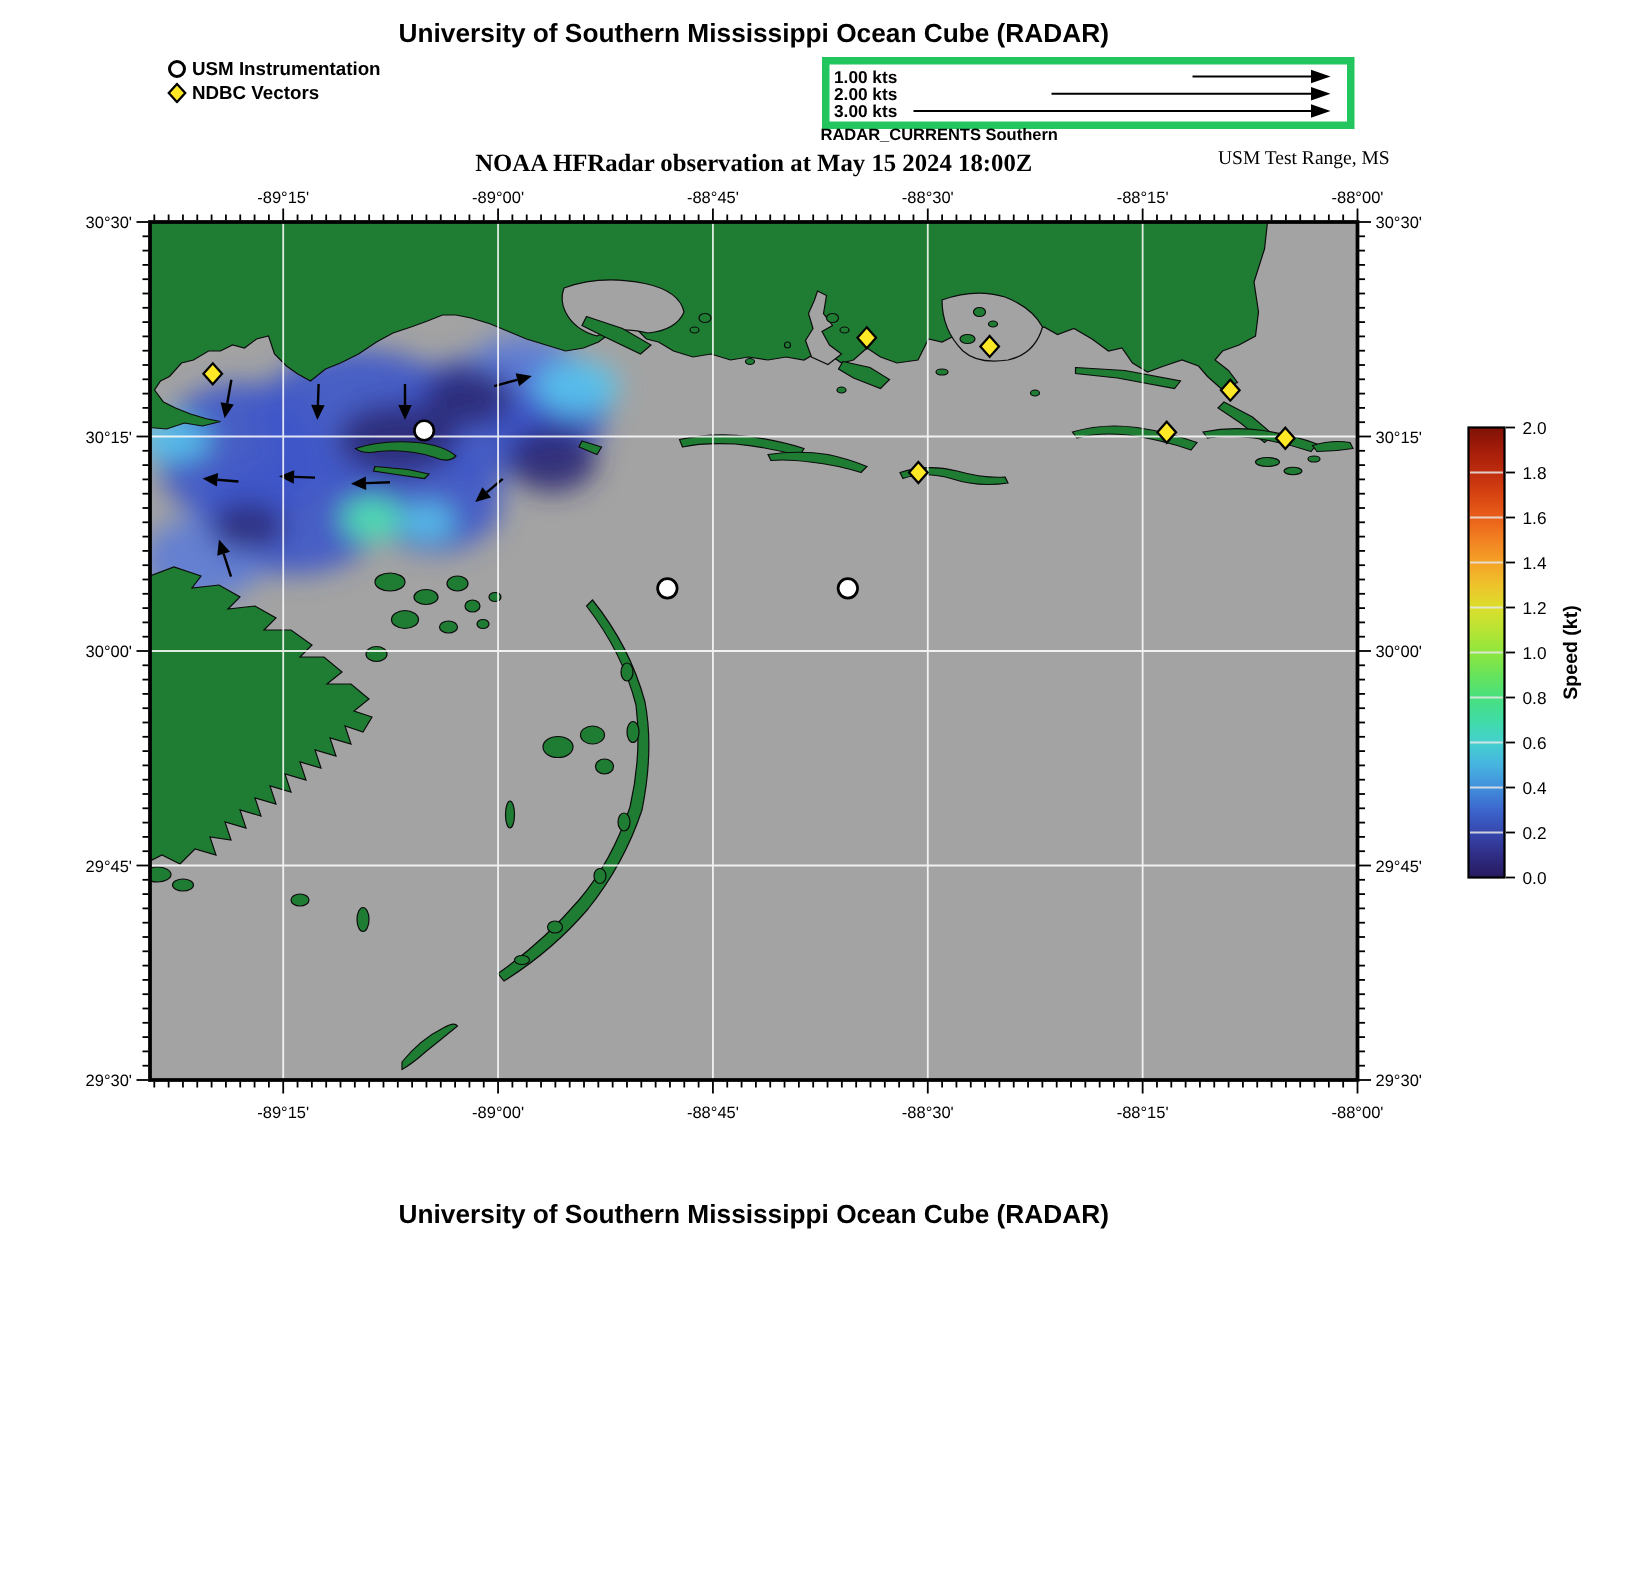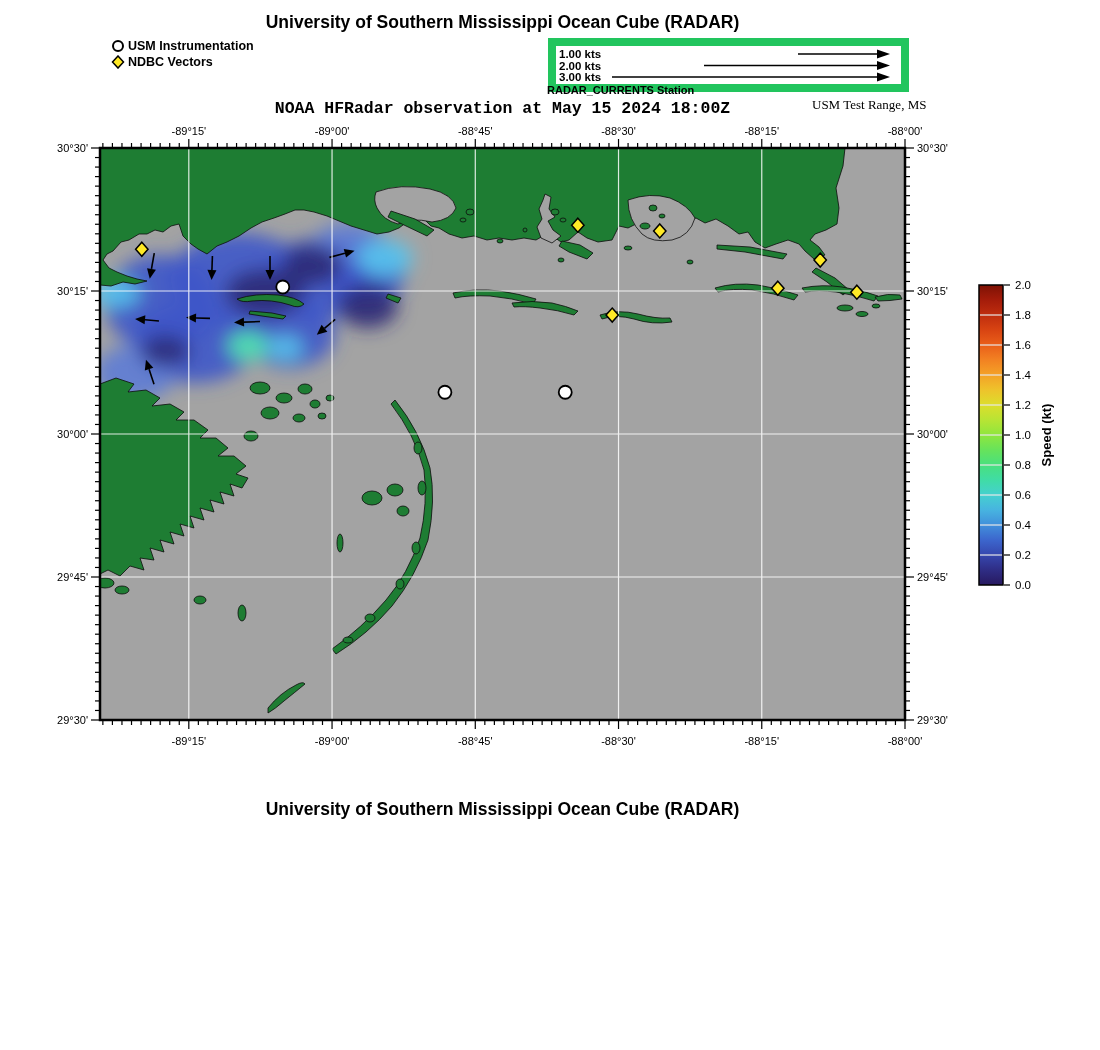--- a/index.html
+++ b/index.html
@@ -5,24 +5,24 @@
   html,body{margin:0;padding:0;background:#fff;}
   .page{position:relative;width:1100px;height:1050px;background:#ffffff;overflow:hidden;
         font-family:"Liberation Sans",sans-serif;color:#000;padding-left:36px;}
   .t-top,.t-bottom{position:absolute;left:0;width:1005px;text-align:center;
         font-weight:bold;font-size:17.5px;letter-spacing:0px;}
   .t-top{top:12px;}
   .t-bottom{top:799px;}
   .legend{position:absolute;left:111px;top:37px;}
   .lrow{display:flex;align-items:flex-end;height:16px;font-weight:bold;font-size:12.5px;}
   .lrow svg{margin-right:3px;}
-  .vbox{position:absolute;left:548px;top:38px;width:345px;height:38px;border:8px solid #22c55e;background:#fff;}
+  .vbox{position:absolute;left:548px;top:38px;width:345px;height:38px;border:5px solid #22c55e;background:#fff;}
   .vcap{position:absolute;left:547px;top:84px;font-weight:bold;font-size:11px;}
   .sub{position:absolute;left:0;top:99px;width:1005px;text-align:center;
-       font-family:Liberation Mono, monospace;font-weight:bold;font-size:16.5px;}
+       font-family:Liberation Serif, serif;font-weight:bold;font-size:16.5px;}
   .range{position:absolute;left:812px;top:97px;font-family:"Liberation Serif",serif;
        font-weight:normal;font-size:13px;}
   #plot{position:absolute;left:0;top:0;}
 </style>
 </head>
 <body>
 
 <div class="page">
 
   <div class="t-top">University of Southern Mississippi Ocean Cube (RADAR)</div>
@@ -48,21 +48,21 @@
         <line x1="242" y1="8" x2="324" y2="8" stroke="#000" stroke-width="1.3"></line>
         <polygon points="334,8 321,3.5 321,12.5" fill="#000"></polygon>
         <text x="3" y="23.5" font-size="11.5px" font-weight="bold" fill="#000">2.00 kts</text>
         <line x1="148" y1="19.5" x2="324" y2="19.5" stroke="#000" stroke-width="1.3"></line>
         <polygon points="334,19.5 321,15 321,24" fill="#000"></polygon>
         <text x="3" y="35" font-size="11.5px" font-weight="bold" fill="#000">3.00 kts</text>
         <line x1="56" y1="31" x2="324" y2="31" stroke="#000" stroke-width="1.3"></line>
         <polygon points="334,31 321,26.5 321,35.5" fill="#000"></polygon>
       </svg>
   </div>
-  <div class="vcap">RADAR_CURRENTS Station</div>
+  <div class="vcap">RADAR_CURRENTS Southern</div>
 
   <div class="sub">NOAA HFRadar observation at May 15 2024 18:00Z</div>
   <div class="range">USM Test Range, MS</div>
 
   <svg id="plot" width="1100" height="780">
       <defs>
         <filter id="blobblur" x="-40%" y="-40%" width="180%" height="180%">
           <feGaussianBlur stdDeviation="9"></feGaussianBlur>
         </filter>
         <clipPath id="mclip">

